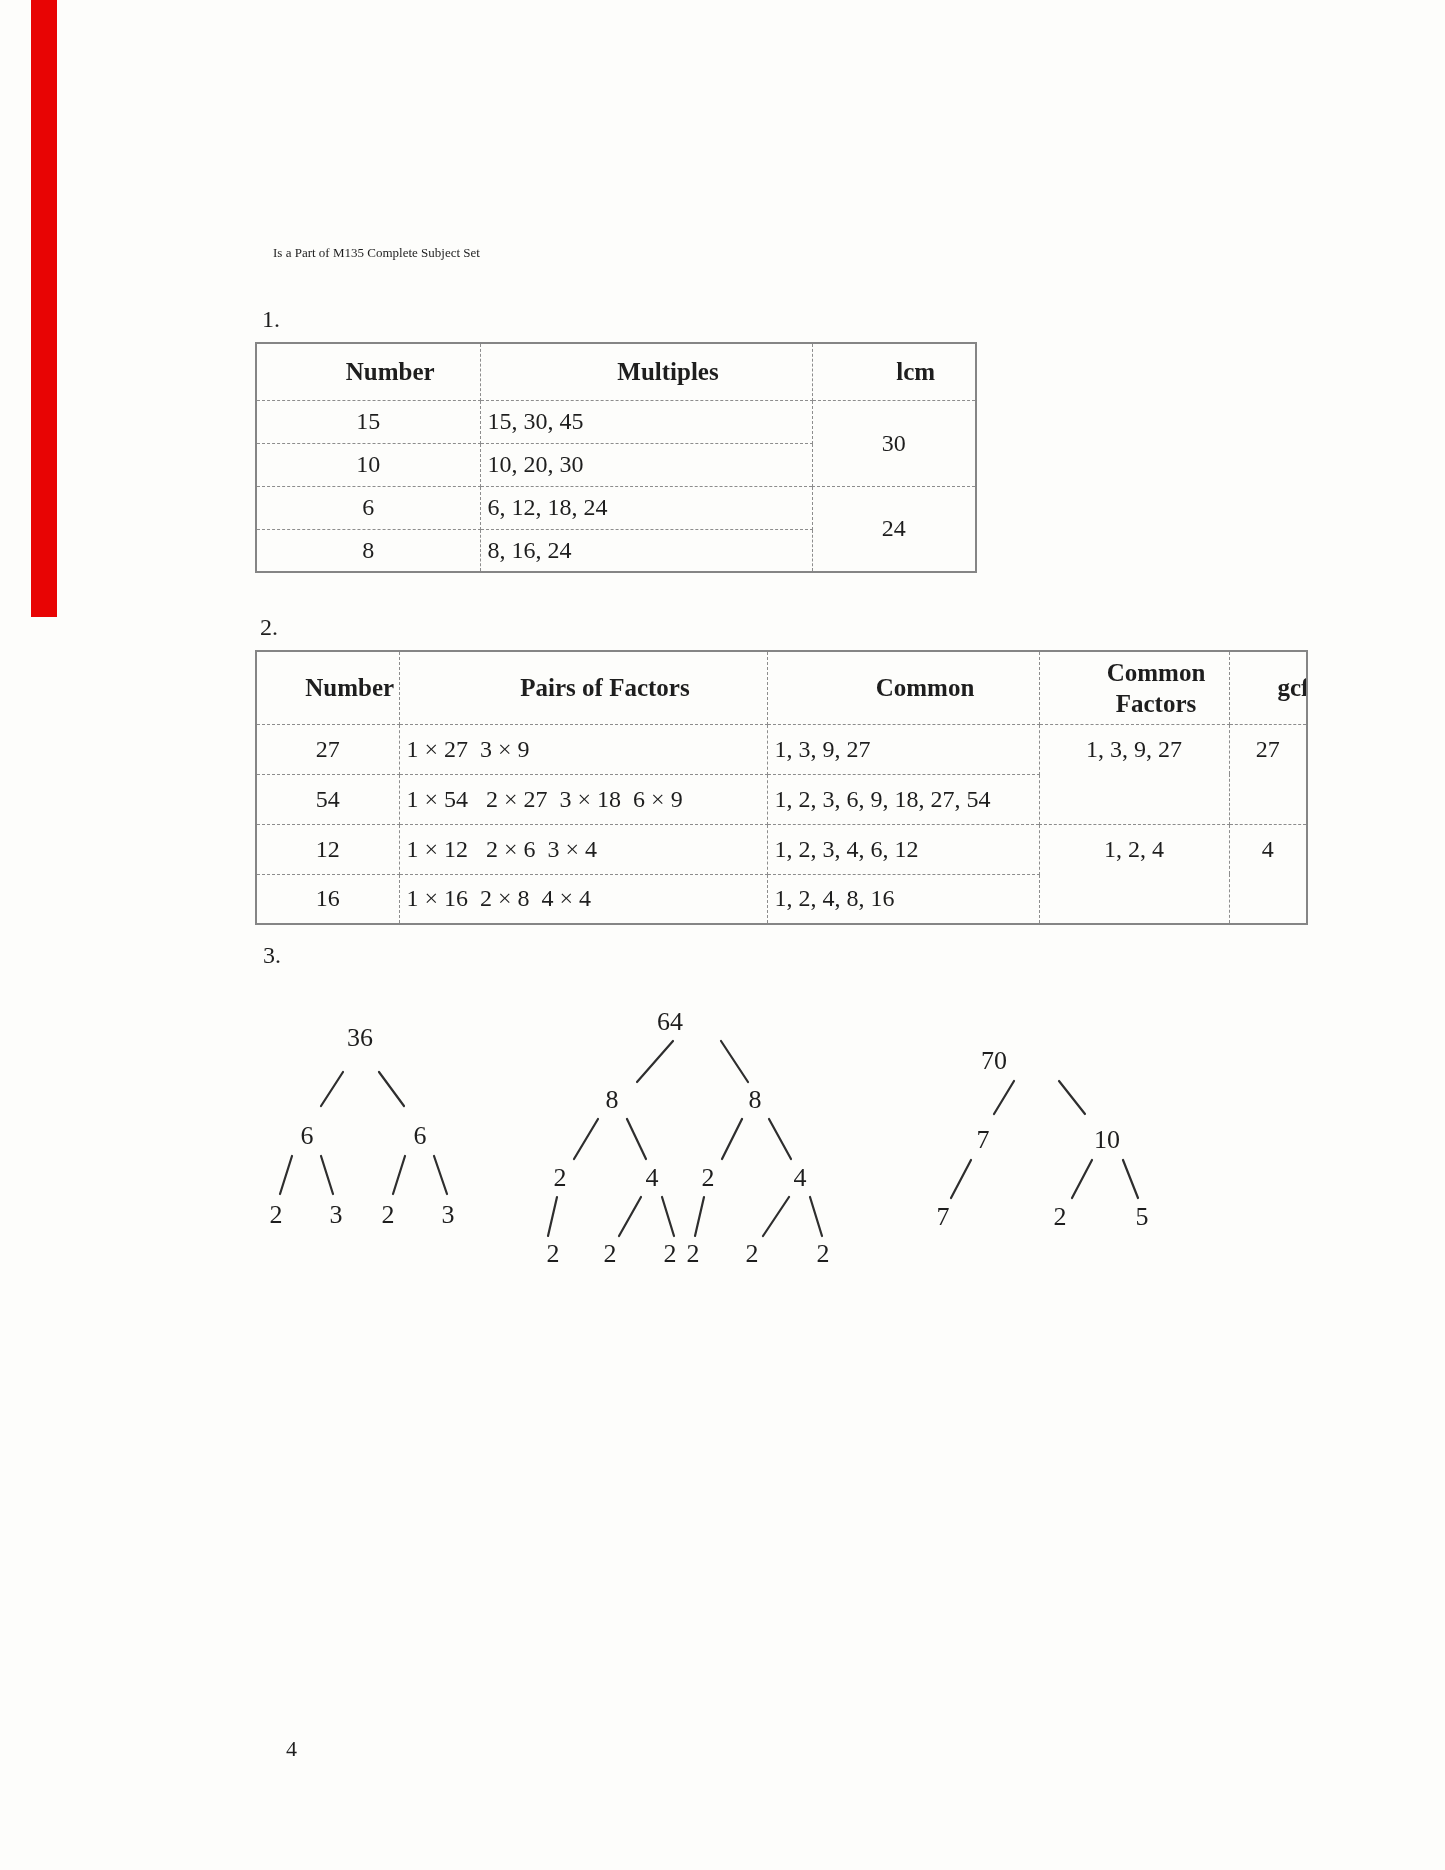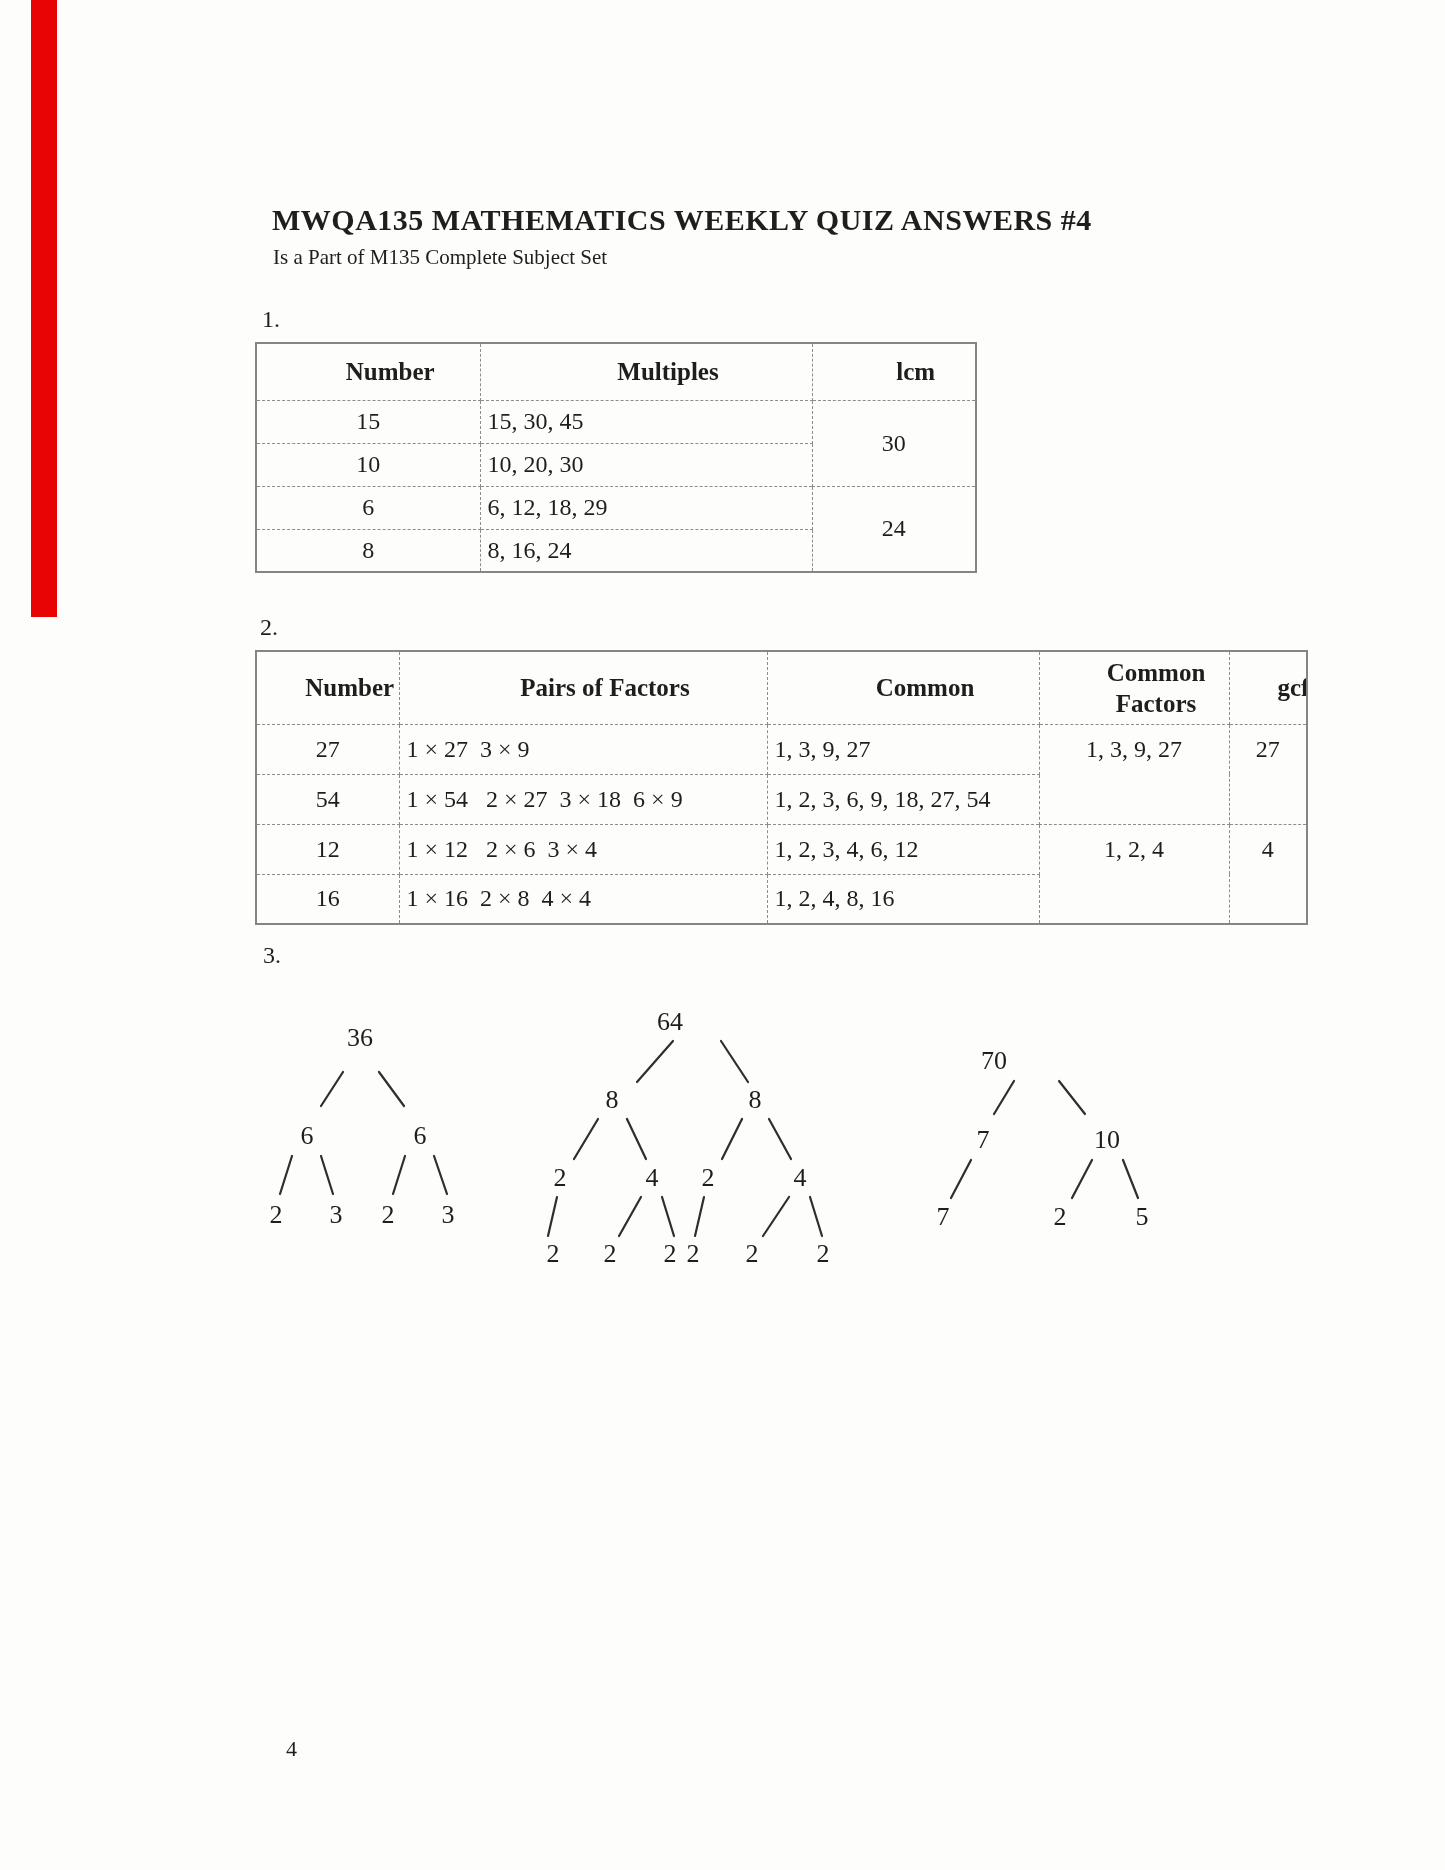--- a/index.html
+++ b/index.html
@@ -16,21 +16,21 @@
     position:absolute;left:31px;top:0;width:26px;height:617px;
     background:#e80404;
   }
   .title{
     position:absolute;left:272px;top:203px;
     font-size:30px;font-weight:bold;letter-spacing:0.5px;
     white-space:nowrap;margin:0;
   }
   .subtitle{
     position:absolute;left:273px;top:245px;
-    font-size:21px;white-space:nowrap;text-align:right;
+    font-size:13px;white-space:nowrap;text-align:right;
   }
   .qlabel{position:absolute;font-size:24px;}
   .q1-label{left:262px;top:306px;}
   .q2-label{left:260px;top:614px;}
   .q3-label{left:263px;top:942px;}
   table.doc-table{
     position:absolute;
     border-collapse:collapse;
     table-layout:fixed;
     font-size:24px;
@@ -69,21 +69,20 @@
     font-size:22px;
   }
 </style>
 </head>
 <body>
 
 <div class="page">
 
   <div class="red-strip"></div>
 
-  <h1 class="title">MWQA135 MATHEMATICS WEEKLY QUIZ ANSWERS #4</h1>
   <div class="subtitle">Is a Part of M135 Complete Subject Set</div>
 
   <div class="qlabel q1-label">1.</div>
   <table class="doc-table t1">
     <colgroup>
         <col style="width:224px">
         <col style="width:332px">
         <col style="width:164px">
       </colgroup>
     <thead>
@@ -98,21 +97,21 @@
         <td>15</td>
         <td class="cell-left">15, 30, 45</td>
         <td rowspan="2">30</td>
       </tr>
       <tr>
         <td>10</td>
         <td class="cell-left">10, 20, 30</td>
       </tr>
       <tr>
         <td>6</td>
-        <td class="cell-left">6, 12, 18, 29</td>
+        <td class="cell-left">6, 12, 18, 24</td>
         <td rowspan="2">24</td>
       </tr>
       <tr>
         <td>8</td>
         <td class="cell-left">8, 16, 24</td>
       </tr>
     </tbody>
   </table>
 
   <div class="qlabel q2-label">2.</div>

